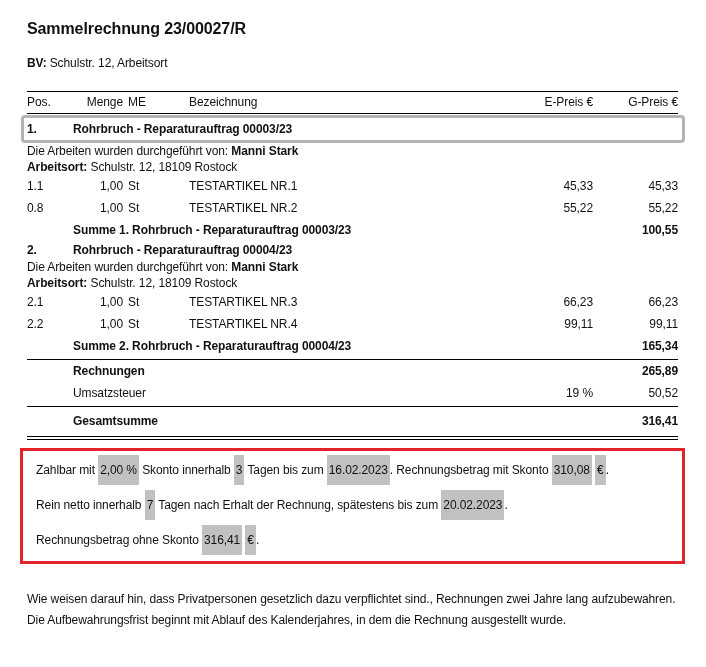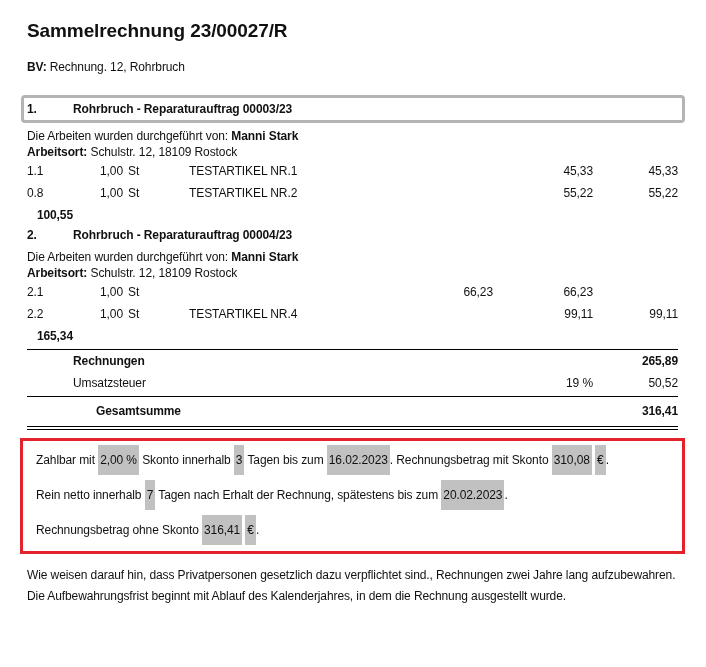--- a/index.html
+++ b/index.html
@@ -5,21 +5,21 @@
   * { margin:0; padding:0; box-sizing:border-box; }
   html,body { background:#fff; }
   body {
     width:706px; height:667px;
     font-family:"Liberation Sans","DejaVu Sans",sans-serif;
     font-size:12px; color:#111; letter-spacing:-0.1px;
     overflow:hidden;
   }
   .page { padding:20px 28px 0 27px; }
 
-  .title { font-size:19px; font-weight:bold; }
+  .title { font-size:16px; font-weight:bold; }
   .bv-line { margin-top:18px; }
   .bv-line b { margin-right:3px;margin-top:28px; }
 
   .table { margin-top:21px; }
   .trow {
     display:grid;
     grid-template-columns:46px 50px 66px 1fr 100px 85px;
     align-items:baseline;
   }
   .c-menge, .c-ep, .c-gp, .c-rate { text-align:right; }
@@ -29,58 +29,66 @@
   .thead { border-top:1px solid #000; border-bottom:1px solid #000; padding:3px 0 4px; }
 
   .section-box {
     border:3px solid #b4b4b4; border-radius:4px;
     margin:1px -7px 0 -6px;
     padding:2px 4px 2px 3px;
   }
   .section-head { padding:2px 0; }
   .section-head .head-title { grid-column:2 / 7; }
 
-  .meta { margin-top:5px; line-height:16px; }
+  .meta { line-height:16px; }
 
   .item-row { padding:4px 0; }
   .sum-row { padding:4px 0; font-weight:bold; }
   .sum-row .sum-label { grid-column:2 / 6; }
 
   .rule { border-top:1px solid #000; margin-top:2px; }
   .totals-row { padding:4px 0; }
   .totals-row .t-label { grid-column:2 / 5; }
-  .grand-row { padding:7px 0 6px;gap:23px; }
+  .grand-row { padding:7px 0 6px; }
   .double-rule { border-top:1px solid #000; border-bottom:1px solid #000; height:4px; margin-top:2px; }
 
   .pay-heading { margin-top:8px; }
 
   .pay-box {
     border:3px solid #e2242a;
     margin:8px -7px 0 -7px;
     padding:12px 14px 13px 13px;
   }
   .pay-line { line-height:15px; margin-top:20px; white-space:nowrap; }
   .pay-line:first-child { margin-top:0; }
   .hl { background:#c1c1c1; padding:8px 2px; }
 
-  .footer-note { margin-top:11px; line-height:21px; width:660px; }
+  .footer-note { margin-top:25px; line-height:21px; width:660px; }
 </style>
 </head>
 <body>
 
 <div class="page">
 
   <div class="title">Sammelrechnung 23/00027/R</div>
 
   <div class="bv-line">
-    <b>BV:</b><span>Rechnung. 12, Rohrbruch</span>
+    <b>BV:</b><span>Schulstr. 12, Arbeitsort</span>
   </div>
 
   <div class="table">
 
+    <div class="trow thead">
+      <span class="c-pos">Pos.</span>
+      <span class="c-menge">Menge</span>
+      <span class="c-me">ME</span>
+      <span class="c-bez">Bezeichnung</span>
+      <span class="c-ep">E-Preis €</span>
+      <span class="c-gp">G-Preis €</span>
+    </div>
 
     <div class="section-box">
       <div class="trow section-head">
         <span class="c-pos b">1.</span>
         <span class="head-title b">Rohrbruch - Reparaturauftrag 00003/23</span>
       </div>
     </div>
     <div class="meta">
       <div><span>Die Arbeiten wurden durchgeführt von:</span> <b>Manni Stark</b></div>
       <div><b>Arbeitsort:</b> <span>Schulstr. 12, 18109 Rostock</span></div>
@@ -95,47 +103,50 @@
     </div>
     <div class="trow item-row">
       <span class="c-pos">0.8</span>
       <span class="c-menge">1,00</span>
       <span class="c-me">St</span>
       <span class="c-bez">TESTARTIKEL NR.2</span>
       <span class="c-ep">55,22</span>
       <span class="c-gp">55,22</span>
     </div>
     <div class="trow sum-row">
+      <span class="sum-label">Summe 1. Rohrbruch - Reparaturauftrag 00003/23</span>
       <span class="c-gp">100,55</span>
     </div>
 
     <div class="trow section-head">
       <span class="c-pos b">2.</span>
       <span class="head-title b">Rohrbruch - Reparaturauftrag 00004/23</span>
     </div>
     <div class="meta">
       <div><span>Die Arbeiten wurden durchgeführt von:</span> <b>Manni Stark</b></div>
       <div><b>Arbeitsort:</b> <span>Schulstr. 12, 18109 Rostock</span></div>
     </div>
     <div class="trow item-row">
       <span class="c-pos">2.1</span>
       <span class="c-menge">1,00</span>
       <span class="c-me">St</span>
+      <span class="c-bez">TESTARTIKEL NR.3</span>
       <span class="c-ep">66,23</span>
       <span class="c-gp">66,23</span>
     </div>
     <div class="trow item-row">
       <span class="c-pos">2.2</span>
       <span class="c-menge">1,00</span>
       <span class="c-me">St</span>
       <span class="c-bez">TESTARTIKEL NR.4</span>
       <span class="c-ep">99,11</span>
       <span class="c-gp">99,11</span>
     </div>
     <div class="trow sum-row">
+      <span class="sum-label">Summe 2. Rohrbruch - Reparaturauftrag 00004/23</span>
       <span class="c-gp">165,34</span>
     </div>
 
     <div class="rule"></div>
     <div class="trow totals-row">
       <span class="t-label b">Rechnungen</span>
       <span class="c-rate"></span>
       <span class="c-gp b">265,89</span>
     </div>
     <div class="trow totals-row">

